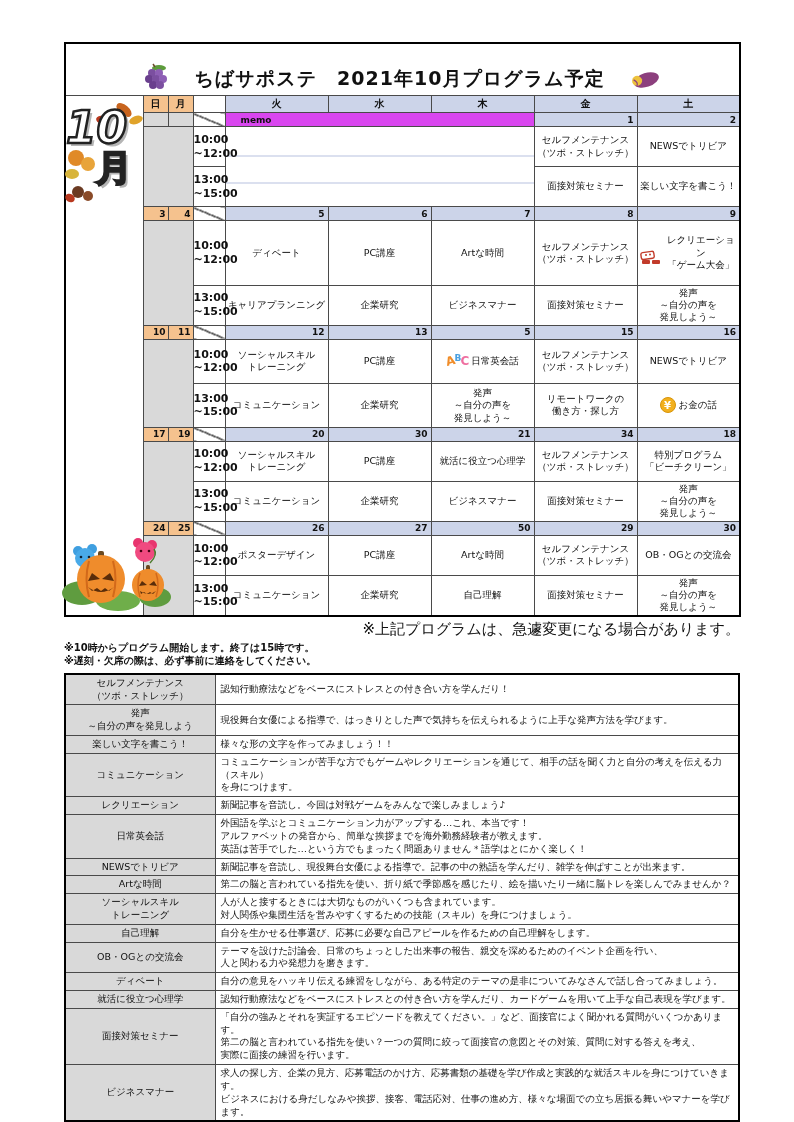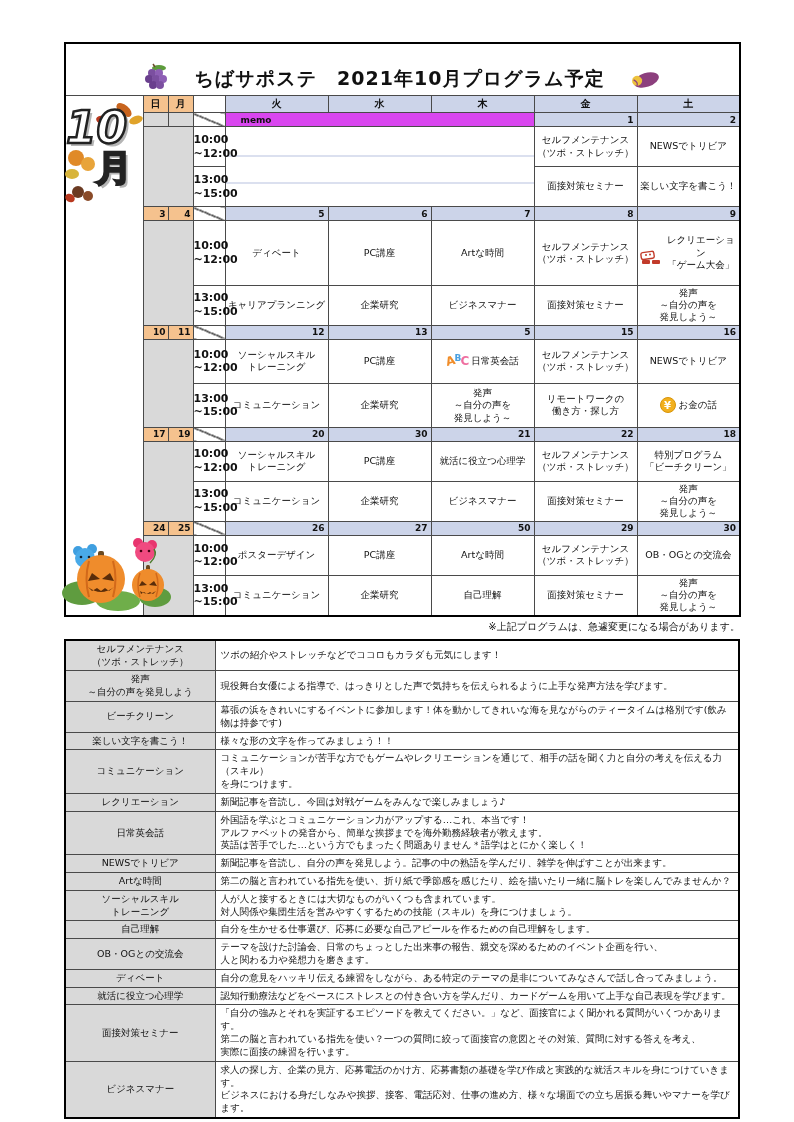--- a/index.html
+++ b/index.html
@@ -48,21 +48,21 @@
   
   .oct { position:absolute; top:4px; left:-4px; width:86px; height:130px; }
   .oct .leaves { position:absolute; top:0; left:0; }
   .oct .n10 { position:absolute; top:2px; left:4px; font-size:44px; font-weight:bold; color:#fff;
               -webkit-text-stroke:2.5px #222; text-shadow:3px 3px 0 #b5b5b5; font-style:italic; }
   .oct .ngatsu { position:absolute; top:44px; left:34px; font-size:36px; font-weight:bold; color:#fff;
               -webkit-text-stroke:2.5px #222; text-shadow:3px 3px 0 #b5b5b5; }
   .halloween { position:absolute; bottom:-2px; left:-6px; }
 
   
-  .right-note { width:676px; text-align:right; font-size:10px; margin-top:3px; }
+  .right-note { width:676px; text-align:right; font-size:15px; margin-top:3px; }
   .bold-notes { margin-top:2px; font-size:10px; font-weight:bold; line-height:1.35; }
 
   
   table.desc { border-collapse:collapse; table-layout:fixed; width:676px; margin-top:5px; border:2px solid #000; }
   table.desc td { border:1px solid #4a4a4a; font-size:9.5px; line-height:1.35; vertical-align:middle; }
   td.plabel { background:#d9d9d9; text-align:center; white-space:pre-line; padding:2px 1px; }
   td.pdesc  { background:#fff; text-align:left; padding:2px 5px; white-space:pre-line; }
 </style>
 </head>
 <body>
@@ -301,21 +301,21 @@
       </td>
     </tr>
 
     <tr class="daterow">
       <td class="date-orange">17</td>
       <td class="date-orange">19</td>
       <td class="slash"></td>
       <td class="datecell">20</td>
       <td class="datecell">30</td>
       <td class="datecell">21</td>
-      <td class="datecell">22</td>
+      <td class="datecell">34</td>
       <td class="datecell">18</td>
     </tr>
     <tr class="prow">
       <td class="grayblock" colspan="2" rowspan="2"></td>
       <td class="time">10:00
 ~12:00</td>
       <td class="pcell">ソーシャルスキル
 トレーニング</td>
       <td class="pcell">PC講座</td>
       <td class="pcell">就活に役立つ心理学</td>
@@ -366,40 +366,40 @@
       <td class="pcell">面接対策セミナー</td>
       <td class="pcell">発声
 ～自分の声を
 発見しよう～</td>
     </tr>
   </tbody>
       </table>
 
   <div class="right-note">※上記プログラムは、急遽変更になる場合があります。</div>
 
+  <div class="bold-notes">
+    <div>※10時からプログラム開始します。終了は15時です。</div>
+    <div>※遅刻・欠席の際は、必ず事前に連絡をしてください。</div>
+  </div>
 
   <table class="desc">
     <colgroup>
           <col style="width:150px">
           <col>
         </colgroup>
     <tbody>
           <tr>
             <td class="plabel">セルフメンテナンス
 （ツボ・ストレッチ）</td>
-            <td class="pdesc">ツボの紹介やストレッチなどでココロもカラダも元気にします！</td>
+            <td class="pdesc">認知行動療法などをベースにストレスとの付き合い方を学んだり！</td>
           </tr>
     <tr>
             <td class="plabel">発声
 ～自分の声を発見しよう</td>
             <td class="pdesc">現役舞台女優による指導で、はっきりとした声で気持ちを伝えられるように上手な発声方法を学びます。</td>
-          </tr>
-    <tr>
-            <td class="plabel">ビーチクリーン</td>
-            <td class="pdesc">幕張の浜をきれいにするイベントに参加します！体を動かしてきれいな海を見ながらのティータイムは格別です(飲み物は持参です)</td>
           </tr>
     <tr>
             <td class="plabel">楽しい文字を書こう！</td>
             <td class="pdesc">様々な形の文字を作ってみましょう！！</td>
           </tr>
     <tr>
             <td class="plabel">コミュニケーション</td>
             <td class="pdesc">コミュニケーションが苦手な方でもゲームやレクリエーションを通じて、相手の話を聞く力と自分の考えを伝える力（スキル）
 を身につけます。</td>
           </tr>
@@ -408,21 +408,21 @@
             <td class="pdesc">新聞記事を音読し。今回は対戦ゲームをみんなで楽しみましょう♪</td>
           </tr>
     <tr>
             <td class="plabel">日常英会話</td>
             <td class="pdesc">外国語を学ぶとコミュニケーション力がアップする…これ、本当です！
 アルファベットの発音から、簡単な挨拶までを海外勤務経験者が教えます。
 英語は苦手でした…という方でもまったく問題ありません＊語学はとにかく楽しく！</td>
           </tr>
     <tr>
             <td class="plabel">NEWSでトリビア</td>
-            <td class="pdesc">新聞記事を音読し、自分の声を発見しよう。記事の中の熟語を学んだり、雑学を伸ばすことが出来ます。</td>
+            <td class="pdesc">新聞記事を音読し、現役舞台女優による指導で。記事の中の熟語を学んだり、雑学を伸ばすことが出来ます。</td>
           </tr>
     <tr>
             <td class="plabel">Artな時間</td>
             <td class="pdesc">第二の脳と言われている指先を使い、折り紙で季節感を感じたり、絵を描いたり一緒に脳トレを楽しんでみませんか？</td>
           </tr>
     <tr>
             <td class="plabel">ソーシャルスキル
 トレーニング</td>
             <td class="pdesc">人が人と接するときには大切なものがいくつも含まれています。
 対人関係や集団生活を営みやすくするための技能（スキル）を身につけましょう。</td>

